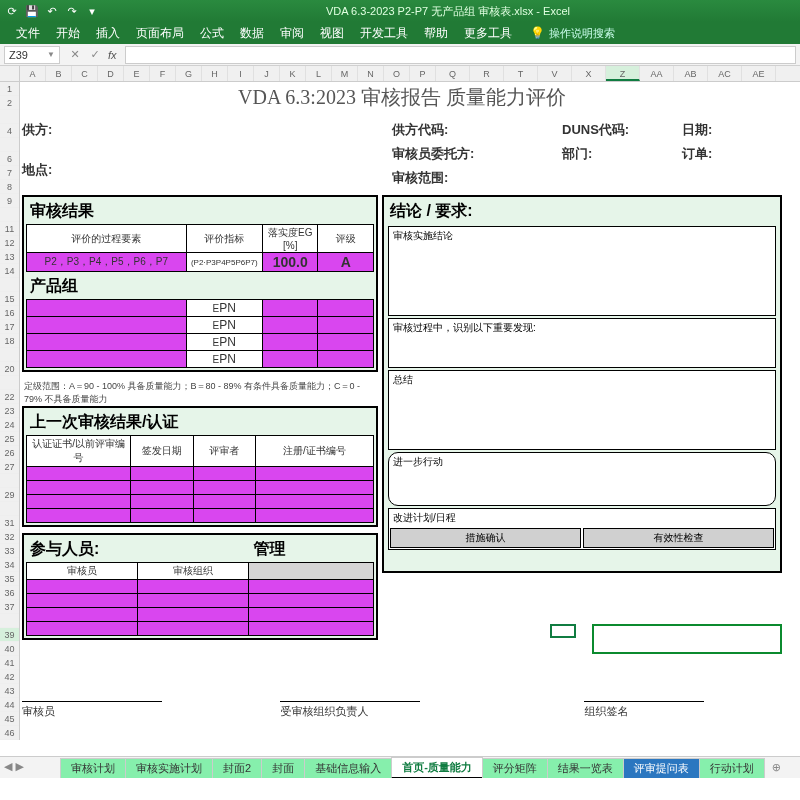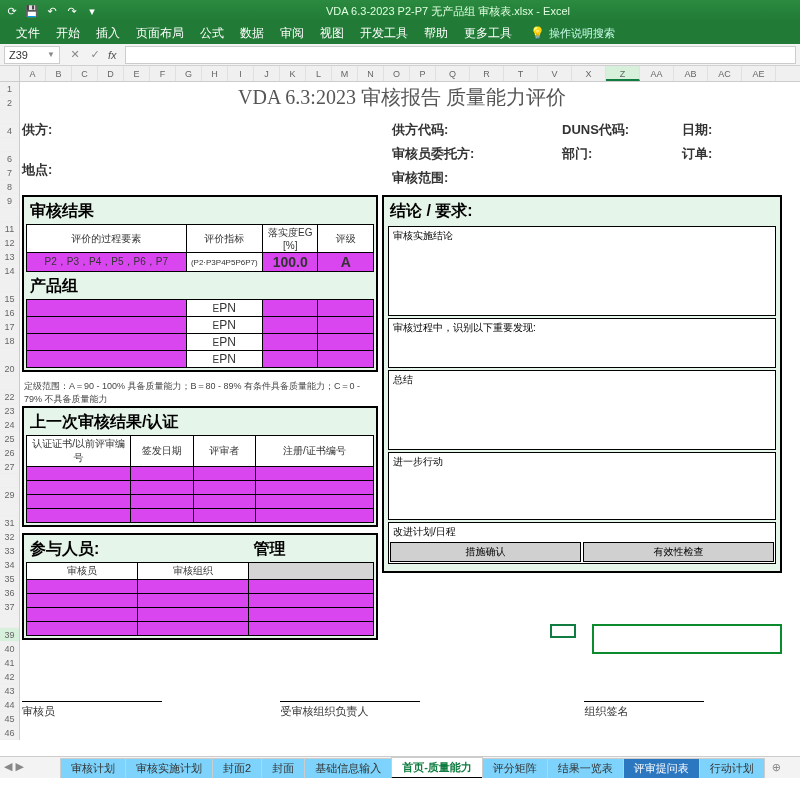--- a/index.html
+++ b/index.html
@@ -171,21 +171,21 @@
 
   .sheet-tabs {
     position:absolute; left:0; bottom:0; right:0;
     height:22px; background:#f3f3f3; border-top:1px solid #ccc;
     display:flex; align-items:center;
     padding-left:60px;
     font-size:11px;
   }
   .sheet-tabs .stab {
     padding:2px 10px; border:1px solid #ccc; border-bottom:none;
-    background:#7dd3fc; margin-right:-1px; cursor:pointer;
+    background:#86efac; margin-right:-1px; cursor:pointer;
     color:#333;
   }
   .sheet-tabs .stab.active { background:#fff; border-bottom:2px solid #000000; color:#107c41; font-weight:bold;}
   .sheet-tabs .stab.alt { background:#2b77c0; color:#fff; }
   .sheet-tabs .addtab { padding:2px 8px; color:#888; cursor:pointer;}
   .sheet-tabs .navbtn {
     position:absolute; left:4px; top:3px;
     display:flex; gap:4px; color:#888;
   }
 </style>
@@ -481,21 +481,21 @@
             </table>
         </div>
       </div>
 
       <div class="rightcol">
         <div class="panel" style="height:378px;">
           <div class="panel-title">结论 / 要求:</div>
           <div class="conc-box tall">审核实施结论</div>
           <div class="conc-box med">审核过程中，识别以下重要发现:</div>
           <div class="conc-box" style="height:80px;">总结</div>
-          <div class="conc-box" style="height:68px;">进一步行动</div>
+          <div class="conc-box" style="height:54px;border-radius:10px;">进一步行动</div>
           <div class="conc-box" style="padding:0;">
             <div style="padding:2px 4px;">改进计划/日程</div>
             <div class="btns" style="display:flex;">
               <div class="half">措施确认</div>
               <div class="half">有效性检查</div>
             </div>
           </div>
         </div>
       </div>
     </div>

